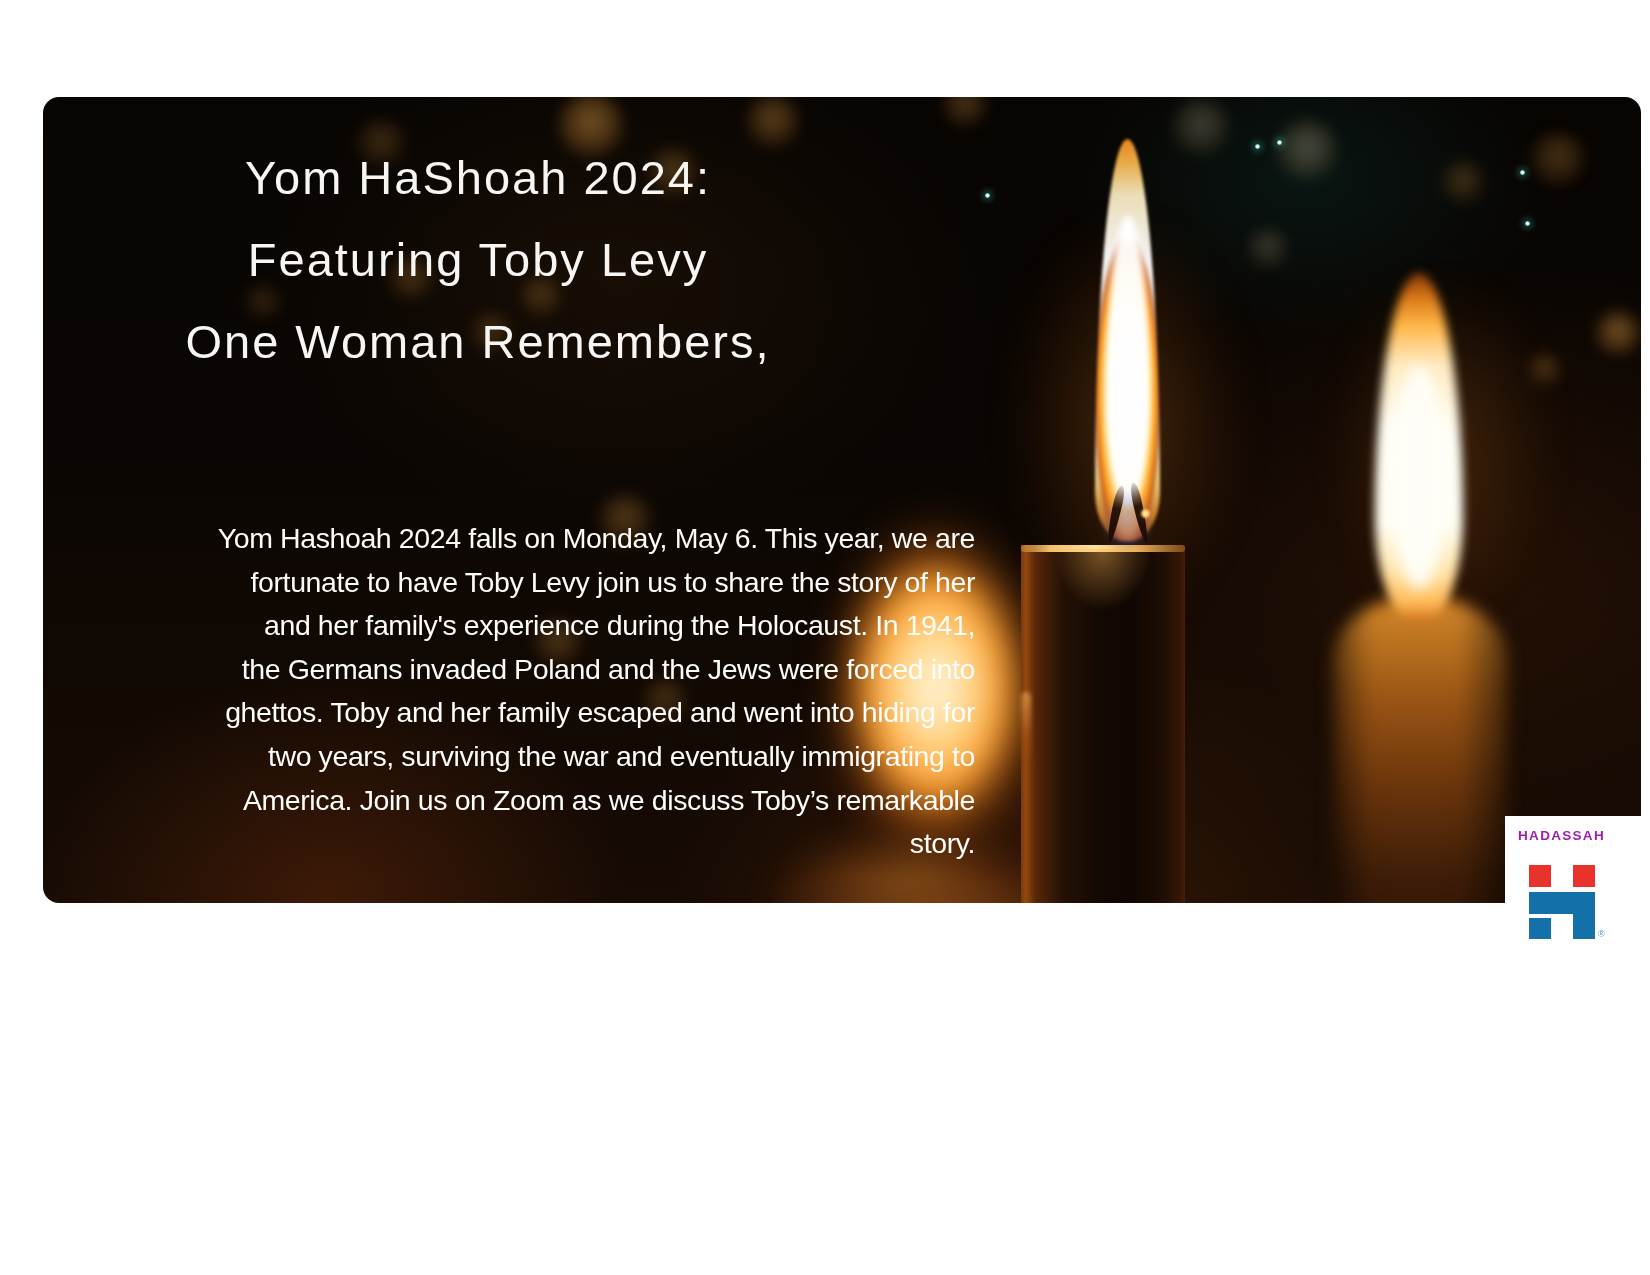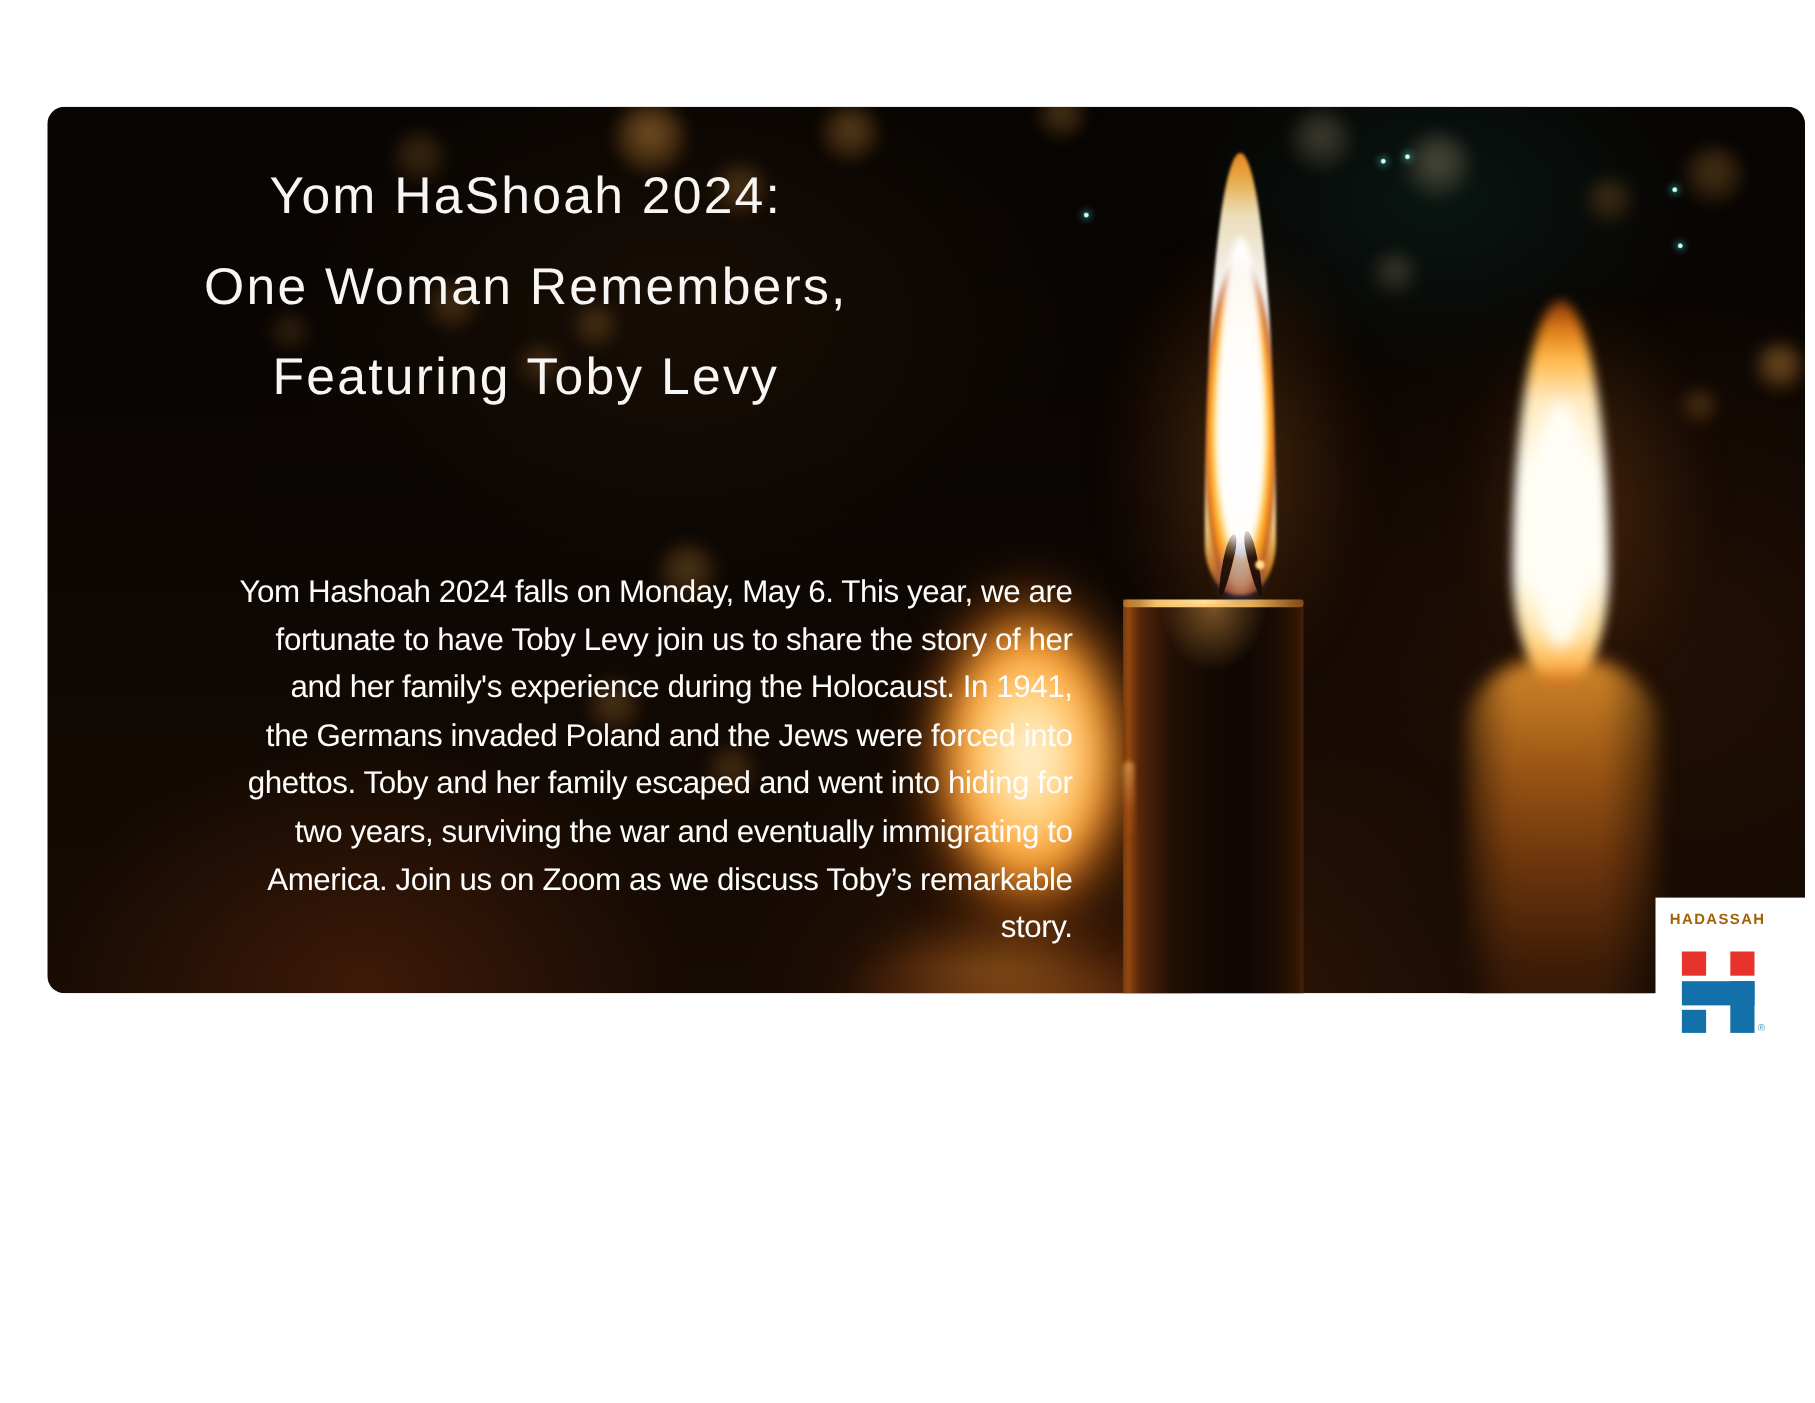--- a/index.html
+++ b/index.html
@@ -146,21 +146,21 @@
     text-align: right;
   }
 
   
   .logo-box {
     position: absolute; left: 1505px; top: 816px; width: 145px; height: 152px;
     background: #ffffff; z-index: 20;
   }
   .logo-brand {
     position: absolute; left: 0; top: 12px; width: 113px; text-align: center;
-    color: #a16207; font-size: 13.5px; font-weight: bold; letter-spacing: 1.3px;
+    color: #a21caf; font-size: 13.5px; font-weight: bold; letter-spacing: 1.3px;
   }
   .logo-mark { position: absolute; left: 24px; top: 49px; width: 80px; height: 76px; }
   .sq { position: absolute; }
   .sq.red { background: #e8322c; }
   .sq.blue { background: #1470a8; }
   .sq.red-left   { left: 0;    top: 0;    width: 22px; height: 22px; }
   .sq.red-right  { left: 44px; top: 0;    width: 22px; height: 22px; }
   .sq.blue-cross { left: 0;    top: 27px; width: 66px; height: 22px; }
   .sq.blue-col   { left: 44px; top: 27px; width: 22px; height: 47px; }
   .sq.blue-bl    { left: 0;    top: 53px; width: 22px; height: 21px; }
@@ -211,22 +211,22 @@
   <div class="wick r"></div>
   <div class="ember"></div>
 
   <div class="halo-right"></div>
   <div class="body-right"></div>
   <div class="flame-right"></div>
   <div class="flame-right-core"></div>
 
   <div class="title">
     <div>Yom HaShoah 2024:</div>
+    <div>Featuring Toby Levy</div>
     <div>One Woman Remembers,</div>
-    <div>Featuring Toby Levy</div>
   </div>
 
   <div class="desc">Yom Hashoah 2024 falls on Monday, May 6. This year, we are
 fortunate to have Toby Levy join us to share the story of her
 and her family's experience during the Holocaust. In 1941,
 the Germans invaded Poland and the Jews were forced into
 ghettos. Toby and her family escaped and went into hiding for
 two years, surviving the war and eventually immigrating to
 America. Join us on Zoom as we discuss Toby’s remarkable
 story.</div>

